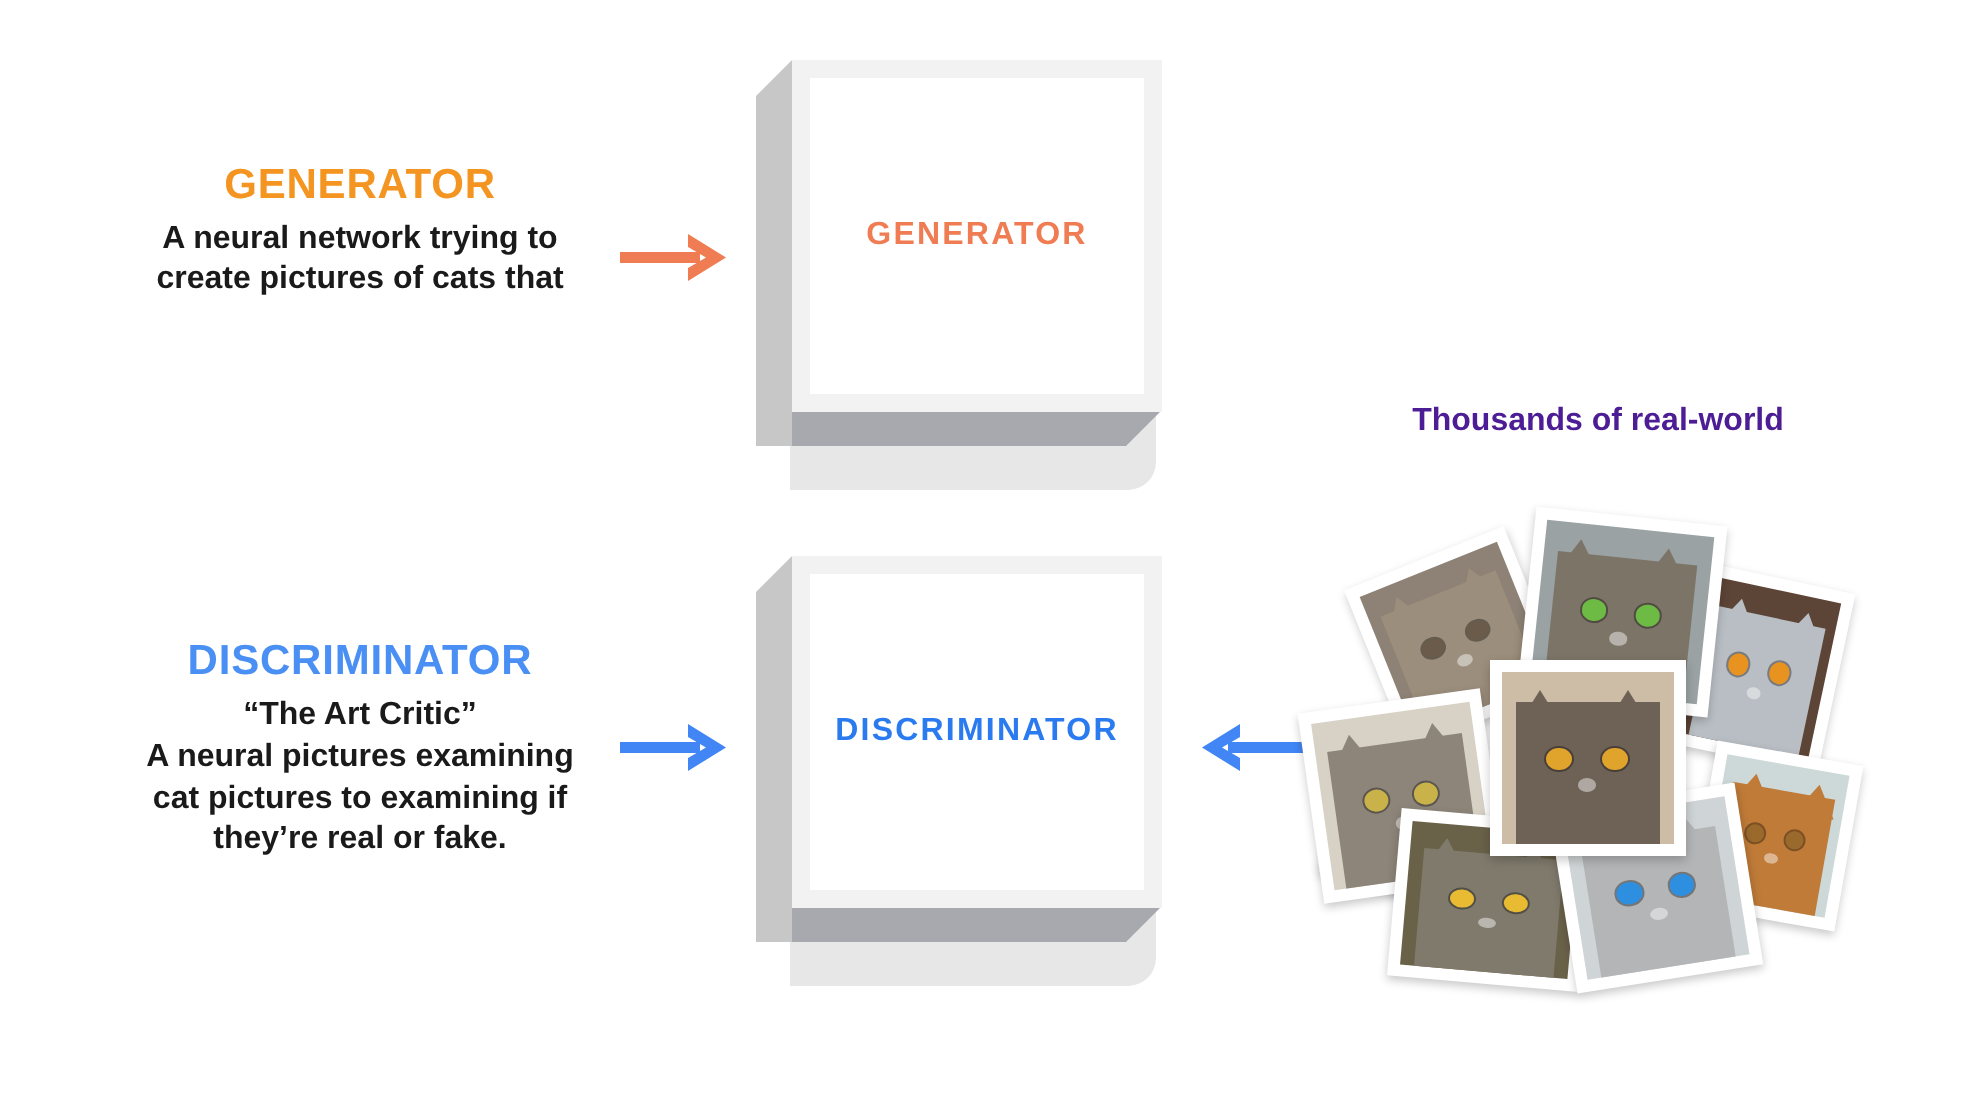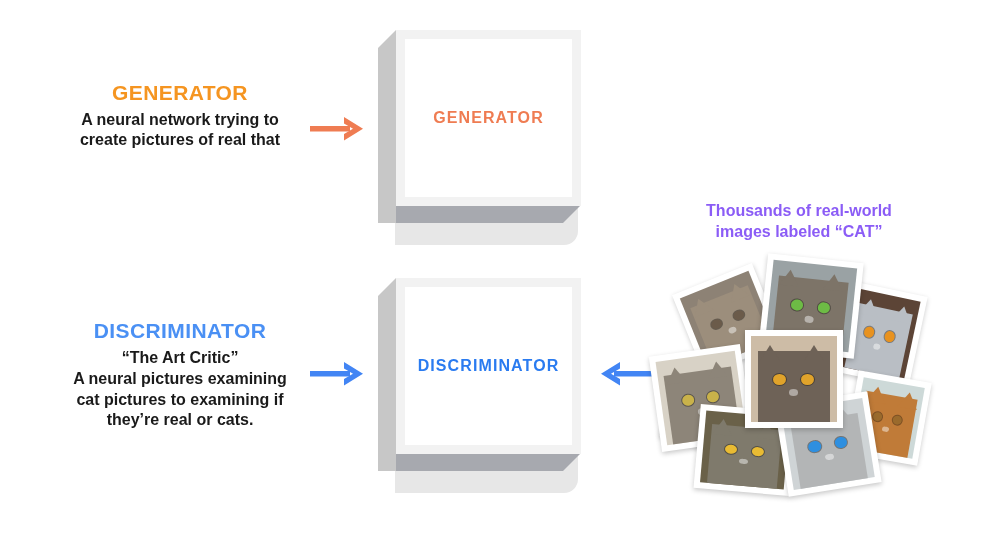--- a/index.html
+++ b/index.html
@@ -47,21 +47,21 @@
   #discriminator-desc { left: 40px; top: 318px; width: 280px; }
 
   .collage-caption {
     position: absolute;
     left: 665px;
     top: 200px;
     width: 268px;
     text-align: center;
     font-size: 16px;
     font-weight: 700;
-    color: #8b5cf6;
+    color: #4c1d95;
     line-height: 1.32;
   }
 
   
   .arrow { position: absolute; }
   #arrow-to-generator   { left: 310px; top: 112px; }
   #arrow-to-discriminator { left: 310px; top: 357px; }
   #arrow-from-collage   { left: 598px; top: 357px; }
 
   
@@ -159,29 +159,29 @@
   }
   .fur { border-radius: 0 !important; }
   .eye { box-shadow: 0 0 0 1px rgba(0,0,0,0.35); }
 </style>
 </head>
 <body>
 
 <div class="desc-block" id="generator-desc">
   <div class="desc-title generator">GENERATOR</div>
   <div class="desc-body">A neural network trying to</div>
-  <div class="desc-body">create pictures of real that</div>
+  <div class="desc-body">create pictures of cats that</div>
 </div>
 
 <div class="desc-block" id="discriminator-desc">
   <div class="desc-title discriminator">DISCRIMINATOR</div>
   <div class="desc-sub">“The Art Critic”</div>
   <div class="desc-body">A neural pictures examining</div>
   <div class="desc-body">cat pictures to examining if</div>
-  <div class="desc-body">they’re real or cats.</div>
+  <div class="desc-body">they’re real or fake.</div>
 </div>
 
 <div class="arrow" id="arrow-to-generator">
   <svg width="56" height="34" viewBox="0 0 56 34">
     <rect x="0" y="14" width="40" height="5.5" fill="#ef7c52"></rect>
     <path d="M34 5 L53 16.75 L34 28.5 L34 22 L43 16.75 L34 11.5 Z" fill="#ef7c52"></path>
   </svg>
 </div>
 
 <div class="arrow" id="arrow-to-discriminator">
@@ -215,21 +215,20 @@
   <div class="box-bottom-face"></div>
   <div class="box-front-face">
     <div class="box-front-inner">
       <div class="box-label discriminator">DISCRIMINATOR</div>
     </div>
   </div>
 </div>
 
 <div class="collage-caption">
   <div>Thousands of real-world</div>
-  <div>images labeled “CAT”</div>
 </div>
 
 <div id="photo-collage">
     <div class="photo" title="Tabby and white cat sleeping" style="left: 30px; top: 18px; width: 86px; height: 86px; transform: rotate(-22deg); z-index: 3;">
       <div class="photo-img" style="background: rgb(141, 130, 117);">
         <i class="fur" style="left: 8%; top: 18%; width: 84%; height: 92%; background: rgb(156, 142, 124); border-radius: 46% 46% 40% 40% / 52% 52% 48% 48%;"></i>
         <i class="fur" style="left: 10%; top: 10%; width: 0px; height: 0px; border-left: 10px solid transparent; border-right: 10px solid transparent; border-bottom: 16px solid rgb(156, 142, 124);"></i>
         <i class="fur" style="left: 62%; top: 10%; width: 0px; height: 0px; border-left: 10px solid transparent; border-right: 10px solid transparent; border-bottom: 16px solid rgb(156, 142, 124);"></i>
         <i class="eye" style="left: 26%; top: 44%; width: 15%; height: 13%; background: rgb(107, 91, 74);"></i>
         <i class="eye" style="left: 58%; top: 44%; width: 15%; height: 13%; background: rgb(107, 91, 74);"></i>

